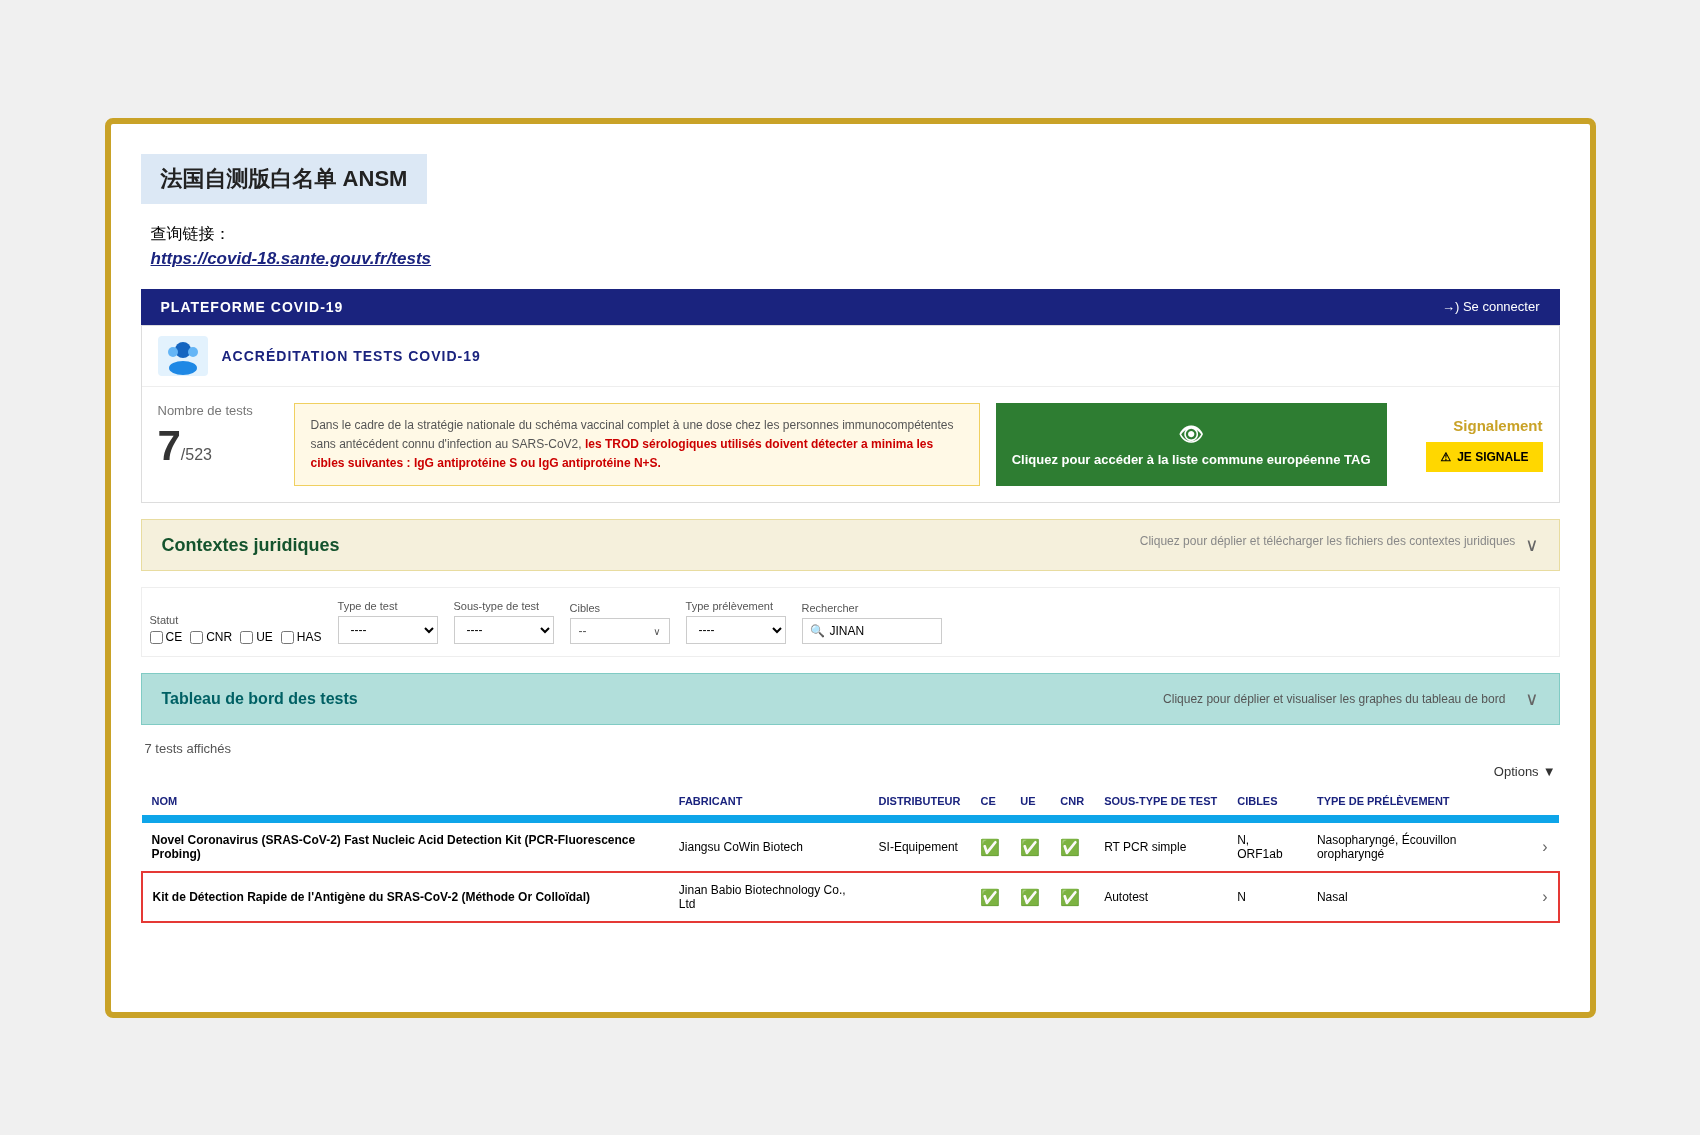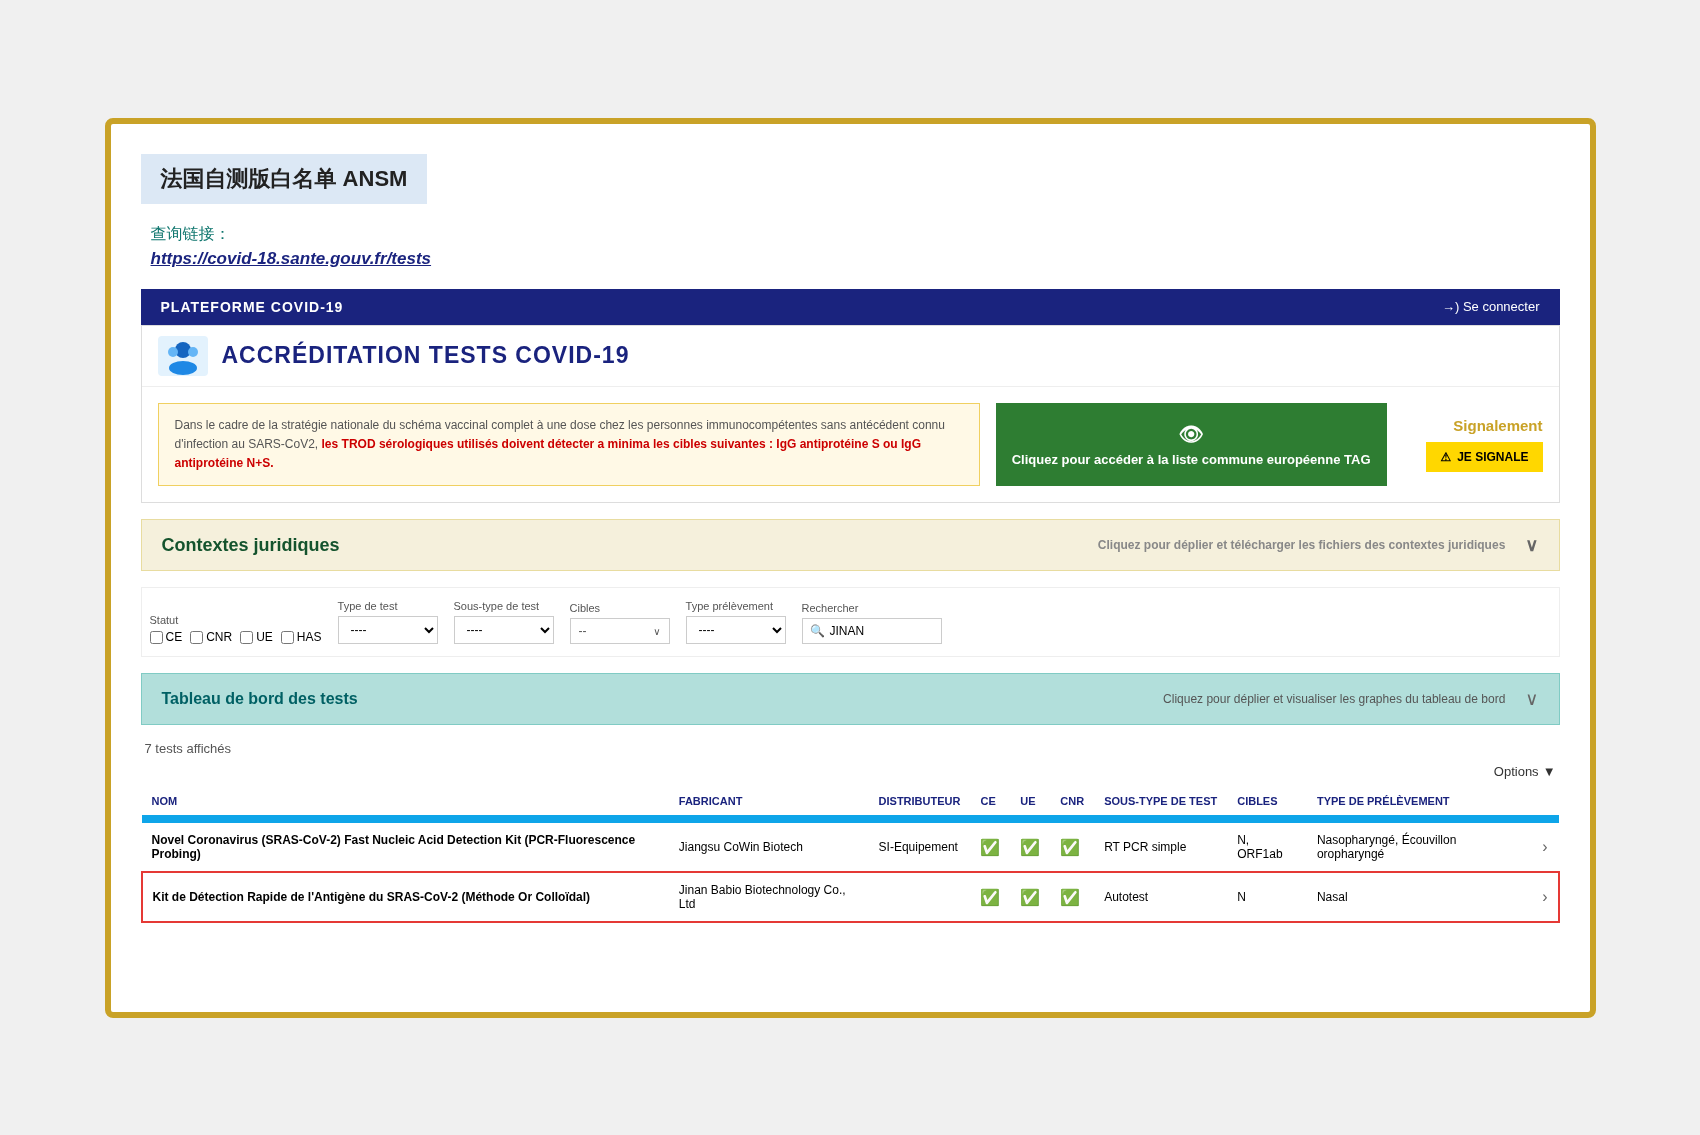--- a/index.html
+++ b/index.html
@@ -30,21 +30,21 @@
       font-size: 22px;
       font-weight: bold;
       color: #222;
     }
     .query-section {
       margin-bottom: 20px;
       padding-left: 10px;
     }
     .query-label {
       font-size: 16px;
-      color: #0f766e;
+      color: #000000;
       margin-bottom: 4px;
     }
     .query-link {
       font-size: 17px;
       font-weight: bold;
       font-style: italic;
       color: #1a237e;
       text-decoration: underline;
     }
     
@@ -79,21 +79,21 @@
       padding: 10px 16px;
       border-bottom: 1px solid #eee;
     }
     .platform-logo {
       width: 50px;
       height: 40px;
       margin-right: 14px;
       flex-shrink: 0;
     }
     .platform-subtitle {
-      font-size: 23px;
+      font-size: 14px;
       font-weight: bold;
       color: #1a237e;
       text-transform: uppercase;
       letter-spacing: 1px;
     }
     
     .stats-row {
       display: flex;
       align-items: stretch;
       padding: 16px;
@@ -345,20 +345,26 @@
         <circle cx="25" cy="14" r="8" fill="#1565c0"></circle>
         <ellipse cx="25" cy="32" rx="14" ry="7" fill="#1e88e5"></ellipse>
         <circle cx="15" cy="16" r="5" fill="#64b5f6"></circle>
         <circle cx="35" cy="16" r="5" fill="#64b5f6"></circle>
       </svg>
       <span class="platform-subtitle">Accréditation Tests Covid-19</span>
     </div>
 
     <div class="stats-row">
 
+      <div class="tests-count">
+        <div class="tests-count-label">Nombre de tests</div>
+        <div>
+          <span style="font-size:42px;font-weight:bold;color:#333;">7</span><span style="font-size:16px;color:#555;">/523</span>
+        </div>
+      </div>
 
       <div class="info-box">
         <span>Dans le cadre de la stratégie nationale du schéma vaccinal complet à une dose chez les personnes immunocompétentes sans antécédent connu d'infection au SARS-CoV2,</span><strong> les TROD sérologiques utilisés doivent détecter a minima les cibles suivantes : IgG antiprotéine S ou IgG antiprotéine N+S.</strong>
       </div>
 
       <div class="green-button">
         <span class="eye-icon">👁</span>
         <span>Cliquez pour accéder à la liste commune européenne TAG</span>
       </div>
 
@@ -368,21 +374,21 @@
           <span>⚠</span>
           <span>JE SIGNALE</span>
         </button>
       </div>
     </div>
   </div>
 
   
   <div class="contextes-bar">
     <span class="contextes-title">Contextes juridiques</span>
-    <div style="display:flex;align-items:center;gap:10px;font-weight:bold;">
+    <div style="display:flex;">
       <span class="contextes-hint">Cliquez pour déplier et télécharger les fichiers des contextes juridiques</span>
       <span class="chevron">∨</span>
     </div>
   </div>
 
   
   <div class="filters-row">
 
     <div class="filter-group">
       <span class="filter-label">Statut</span>

